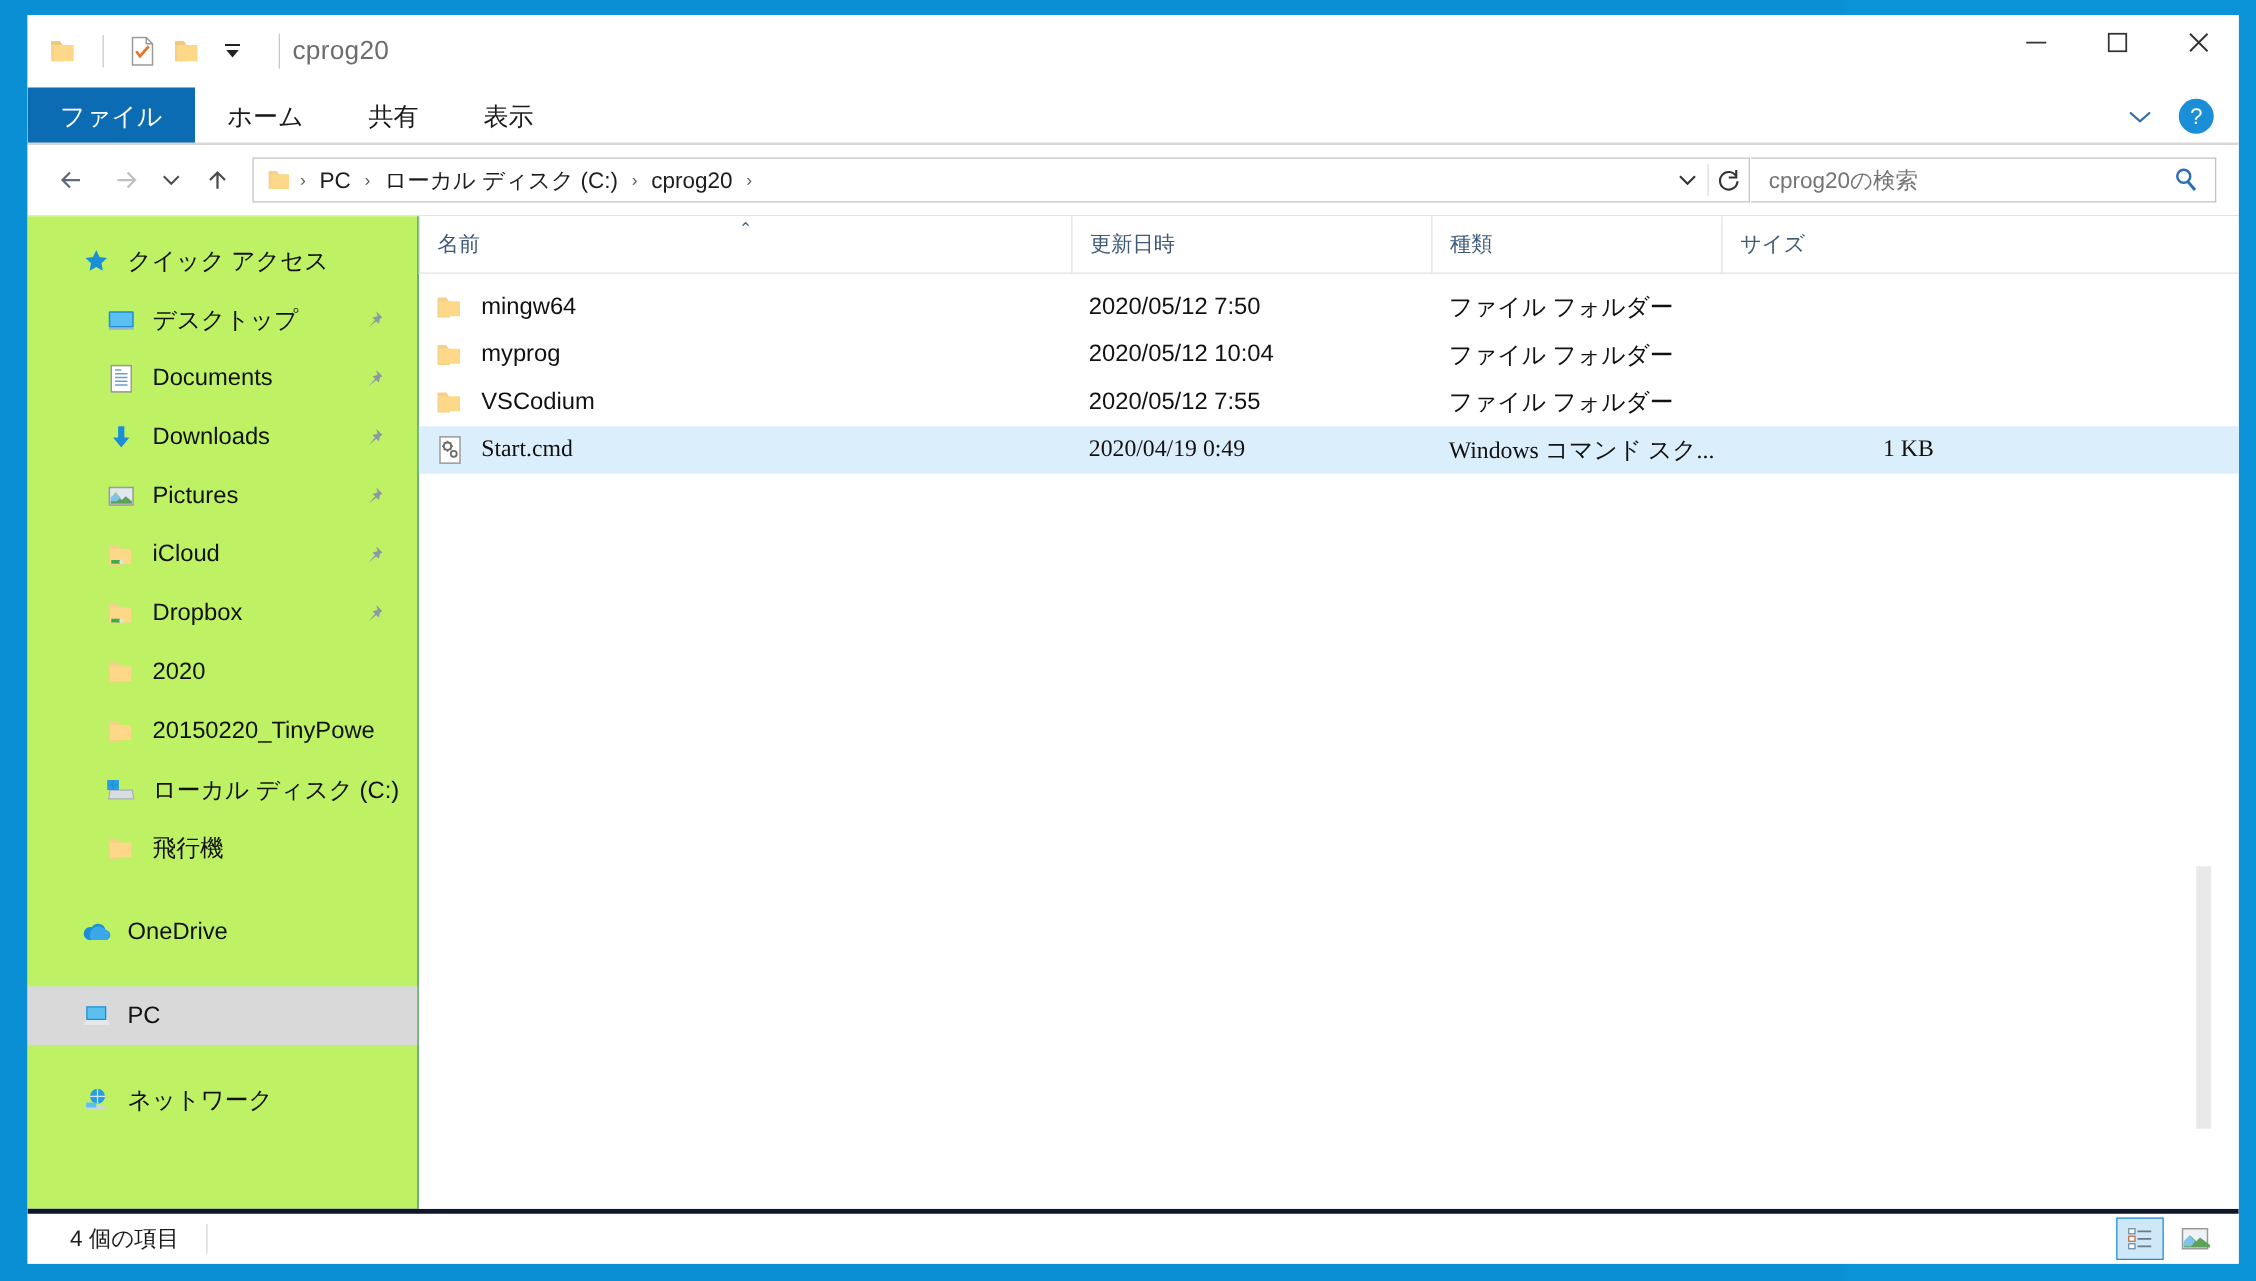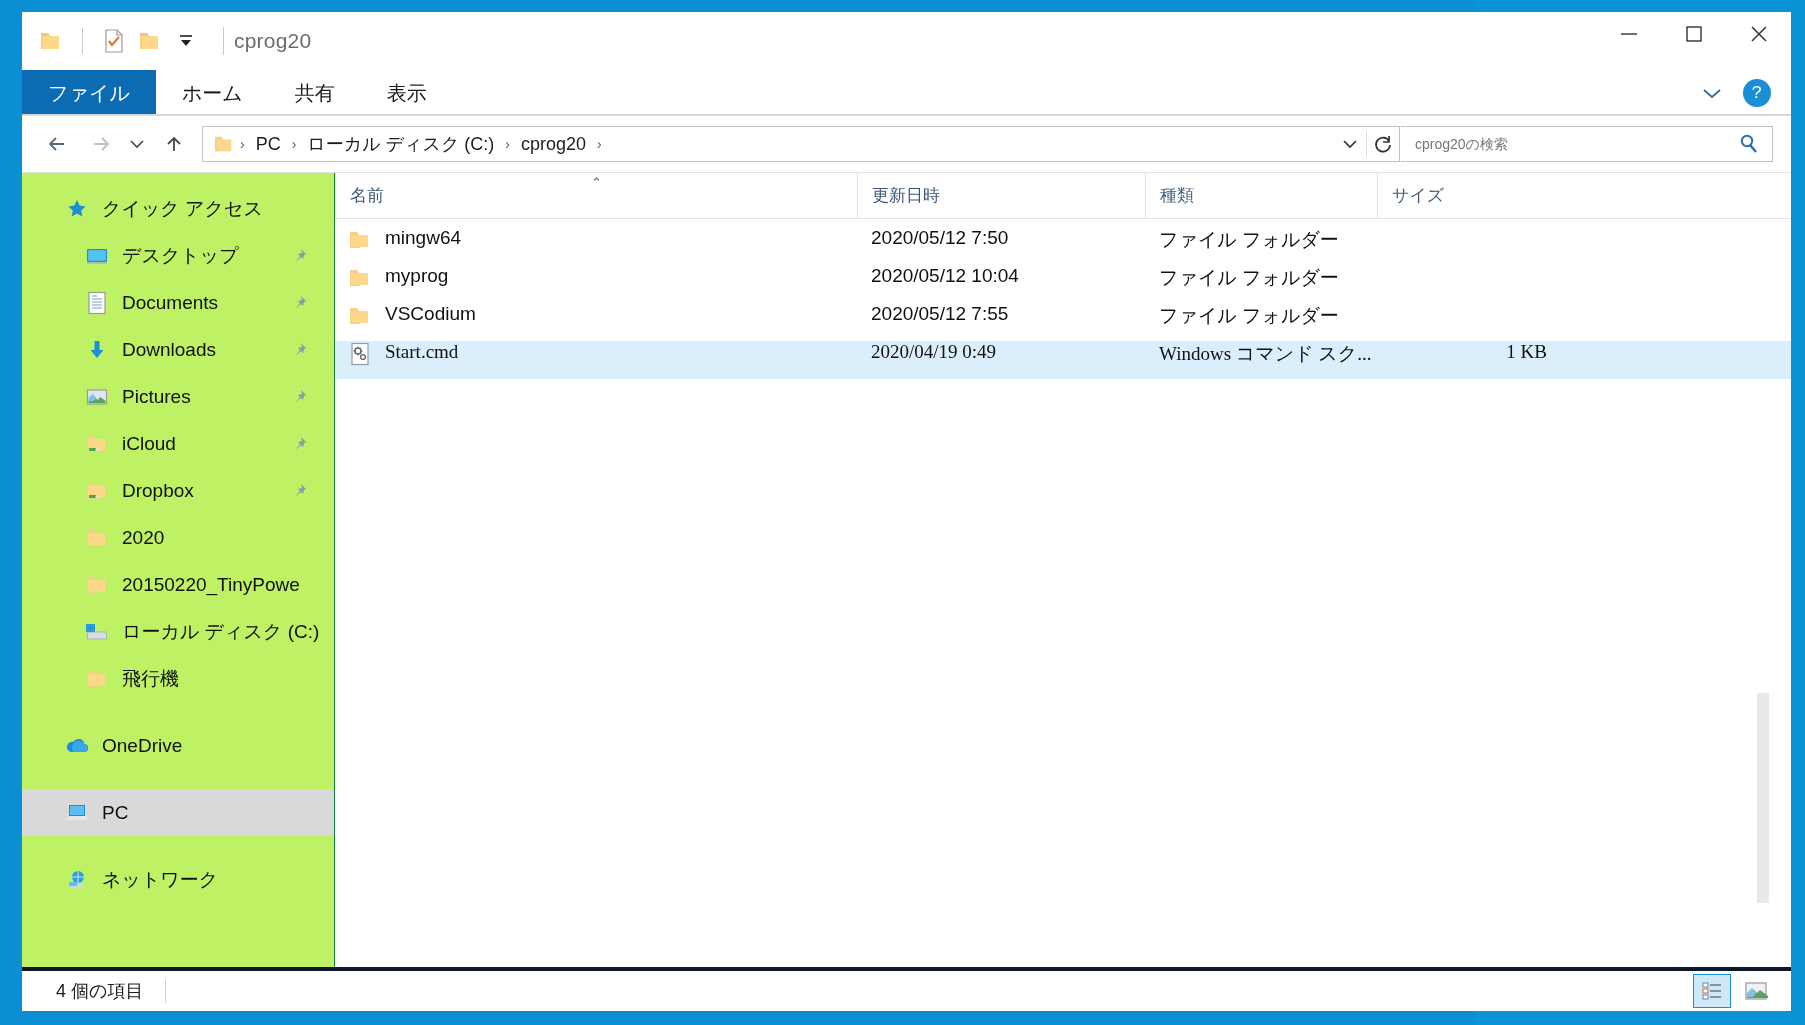--- a/index.html
+++ b/index.html
@@ -61,21 +61,20 @@
   .win-btn svg { display: block; }
 
   
   .ribbon {
     height: 46px;
     display: flex;
     align-items: stretch;
     background: #ffffff;
     flex: 0 0 auto;
     position: relative;
-    font-family: Liberation Mono, monospace;
   }
   .tab {
     display: flex; align-items: center; justify-content: center;
     padding: 0 26px;
     font-size: 20px;
     color: #1a1a1a;
   }
   .tab.file {
     background: #0b6cb3;
     color: #ffffff;
@@ -139,21 +138,21 @@
     width: 372px; height: 36px;
     border: 1px solid #c3c3c3;
     border-left: none;
     background: #fff;
     display: flex; align-items: center;
     padding: 0 10px 0 14px;
     margin-left: -1px;
   }
   .searchbox input {
     border: none; outline: none; flex: 1 1 auto;
-    font-size: 14px; color: #5f5f5f;
+    font-size: 18px; color: #5f5f5f;
     font-family: inherit;
     background: transparent;
   }
 
   
   .body {
     flex: 1 1 auto;
     display: flex;
     min-height: 0;
     border-top: 1px solid #e3e3e3;
@@ -226,21 +225,21 @@
   }
   .rows { flex: 1 1 auto; overflow: hidden; padding-top: 8px; }
   .row {
     height: 38px;
     display: flex;
     align-items: center;
     font-size: 19px;
     color: #111;
   }
   .row.selected { background: #daeefc; font-family: Liberation Serif, serif; }
-  .cell { display: flex; align-items: flex-start; height: 100%; }
+  .cell { display: flex; align-items: center; height: 100%; }
   .cell.c-name { width: 522px; flex: 0 0 522px; padding-left: 12px; gap: 12px; }
   .cell.c-date { width: 288px; flex: 0 0 288px; padding-left: 14px; }
   .cell.c-type { width: 232px; flex: 0 0 232px; padding-left: 14px; white-space: nowrap; overflow: hidden; }
   .cell.c-size { width: 180px; flex: 0 0 180px; padding-left: 14px; justify-content: flex-end; padding-right: 10px; }
   .right-gutter { flex: 1 1 auto; }
 
   
   .statusbar {
     height: 44px;
     flex: 0 0 auto;

